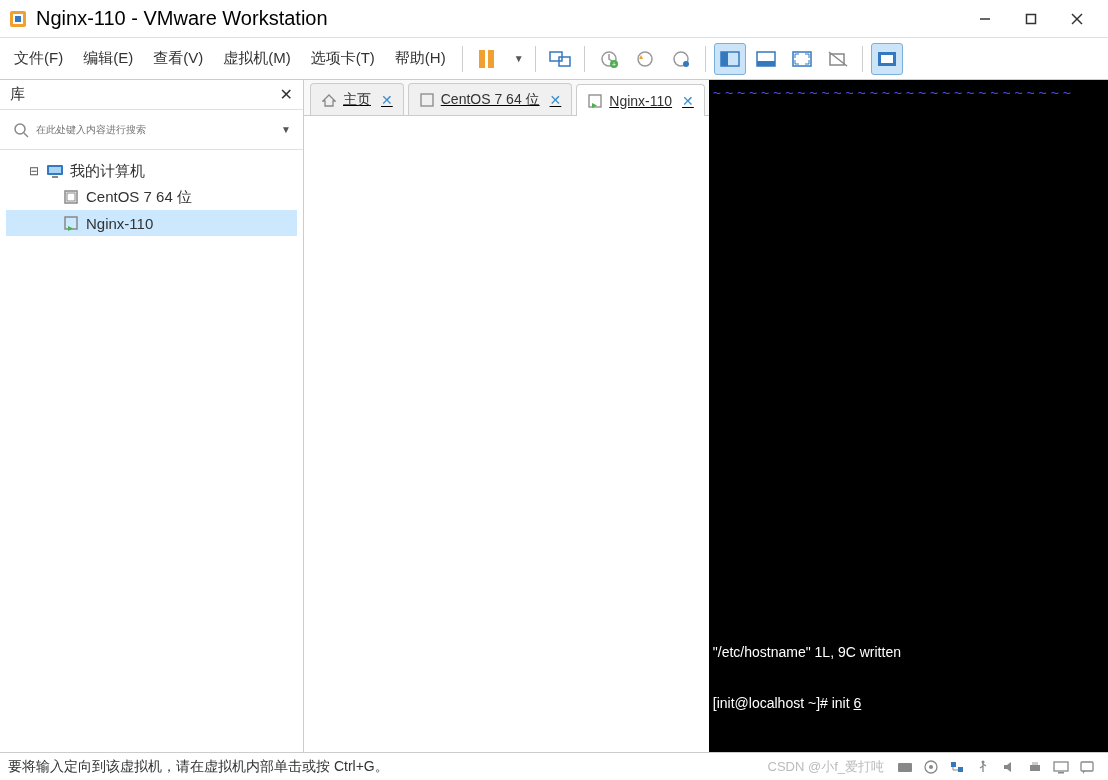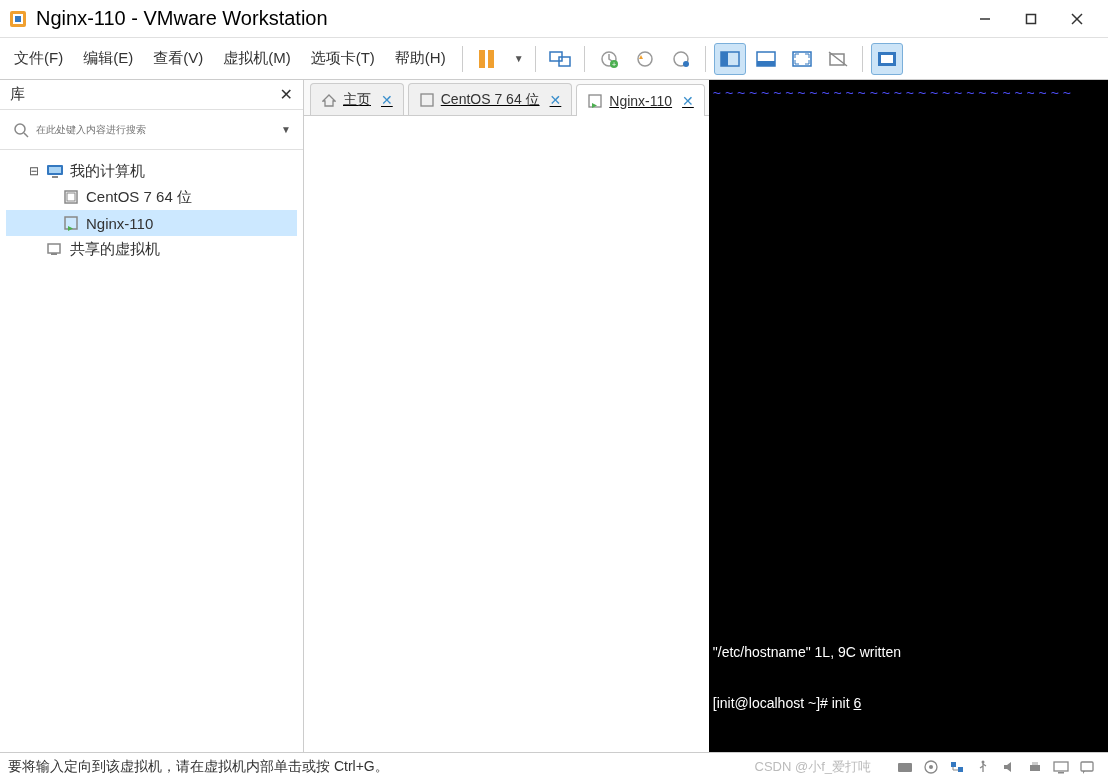--- a/index.html
+++ b/index.html
@@ -51,21 +51,21 @@
 .tab .tab-icon { width: 16px; height: 16px; display: flex; align-items: center; justify-content: center; }
 
 .terminal { flex: 1; background: #000; color: #fff; font-family: "Courier New", monospace; font-size: 14px; padding: 6px 2px 6px 2px; position: relative; overflow: hidden; }
 .terminal .tilde-col { position: absolute; left: 4px; top: 4px; color: #5050ff; line-height: 18px; }
 .terminal .bottom-lines { position: absolute; left: 4px; bottom: 6px; white-space: pre; line-height: 17px; }
 .terminal .cursor { text-decoration: underline; }
 
 
 .statusbar { height: 28px; display: flex; align-items: center; padding: 13px 8px; font-size: 14px; color: #333; background: #fff; border-top: 1px solid #ccc; }
 .statusbar .status-text { flex: 1; }
-.statusbar .watermark { color: #bbb; font-size: 13px; margin-right: 21px; }
+.statusbar .watermark { color: #bbb; font-size: 13px; margin-right: 8px; }
 .statusbar .sb-icon { width: 20px; height: 18px; margin: 0 3px; display: flex; align-items: center; justify-content: center; }
 
 
 svg { display: block; }
 </style>
 </head>
 <body>
 
 <div class="titlebar">
   <span class="app-icon">
@@ -215,30 +215,20 @@
       </div>
       <div class="tree-row tree-indent-2 selected">
         <span class="tree-icon">
             <svg width="16" height="16">
               <rect x="2" y="2" width="12" height="12" fill="none" stroke="#888" stroke-width="1.5"></rect>
               <polygon points="5,11 5,16 10,13.5" fill="#4caf50"></polygon>
             </svg>
           </span>
         <span>Nginx-110</span>
       </div>
-      <div class="tree-row tree-indent-1">
-        <span class="tree-toggle"></span>
-        <span class="tree-icon">
-            <svg width="18" height="16">
-              <rect x="2" y="3" width="12" height="9" fill="none" stroke="#888" stroke-width="1.5"></rect>
-              <rect x="5" y="12" width="6" height="2" fill="#888"></rect>
-            </svg>
-          </span>
-        <span>共享的虚拟机</span>
-      </div>
     </div>
   </div>
 
   <div class="content">
     <div class="tabs">
       <div class="tab">
         <span class="tab-icon">
             <svg width="14" height="14">
               <path d="M7 2 L13 8 H11 V13 H3 V8 H1 Z" fill="none" stroke="#888" stroke-width="1.3"></path>
             </svg>

